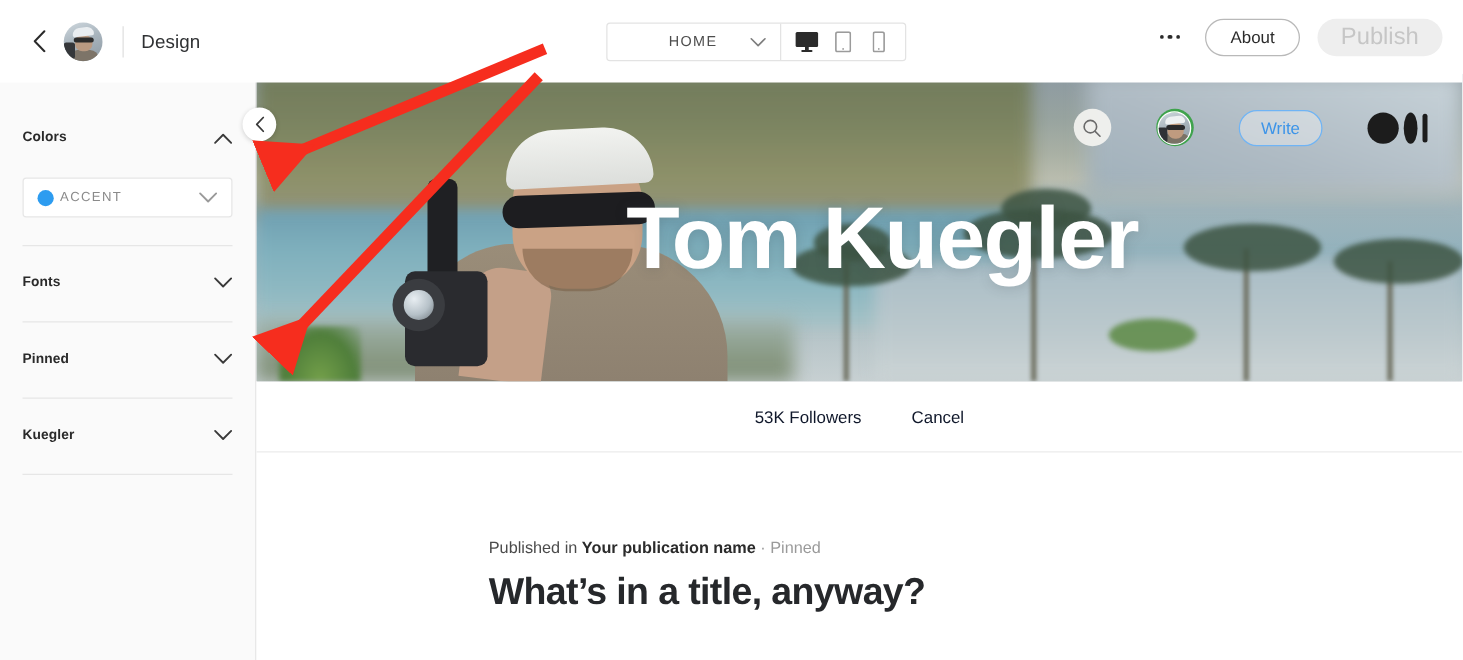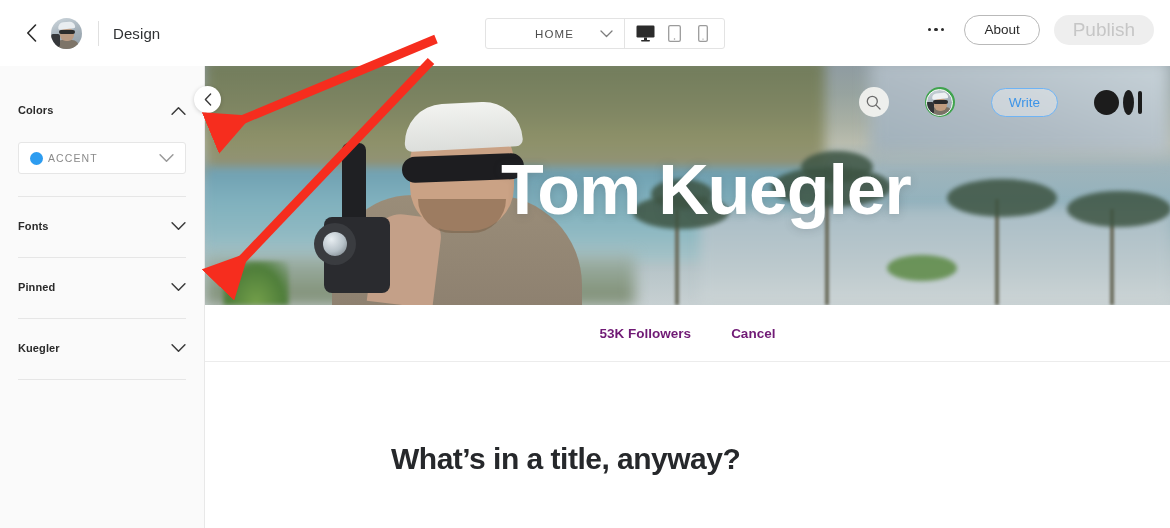--- a/index.html
+++ b/index.html
@@ -276,21 +276,21 @@
   .hero-name {
     position: absolute; left: 296px; top: 96px; z-index: 3;
     font-size: 70px; font-weight: bold; color: #fff; letter-spacing: -1.2px;
     line-height: 1; text-shadow: 0 1px 10px rgba(60,70,75,.22);
   }
 
   .pub-nav {
     height: 57px; display: flex; align-items: center; justify-content: center;
     gap: 40px; border-bottom: 1px solid #ececec;
   }
-  .pub-nav-item { font-size: 13.5px; color: #701a75; cursor: pointer; font-weight: bold; }
+  .pub-nav-item { font-size: 13.5px; color: #0f172a; cursor: pointer; }
 
   .article { padding: 68px 0 0 186px; }
   .pub-line { font-size: 13px; color: #4b4b4b; }
   .pub-line b { font-weight: bold; color: #2b2b2b; }
   .pub-line .muted { color: #9a9a9a; }
   .eyebrow {
     margin-top: 23px; font-size: 12px; letter-spacing: 1.5px; color: #9a9a9a;
   }
   .headline {
     margin-top: 12px; font-size: 30px; font-weight: bold; color: #26282b;
@@ -491,20 +491,23 @@
 
       <div class="hero-name">Tom Kuegler</div>
     </div>
 
     <div class="pub-nav">
       <span class="pub-nav-item">53K Followers</span>
       <span class="pub-nav-item">Cancel</span>
     </div>
 
     <div class="article">
+      <div class="pub-line">
+        <span>Published in </span><b>Your publication name</b><span class="muted"> · </span><span class="muted">Pinned</span>
+      </div>
       <div class="headline">What’s in a title, anyway?</div>
     </div>
   </div>
 
   <svg class="arrows" width="1170" height="528" viewBox="0 0 1170 528">
     <defs>
       <marker id="ah" markerWidth="5" markerHeight="5" refX="2.4" refY="2.5" orient="auto">
         <path d="M5,0 L5,5 L0,2.5 z" fill="#f62d1e"></path>
       </marker>
     </defs>

